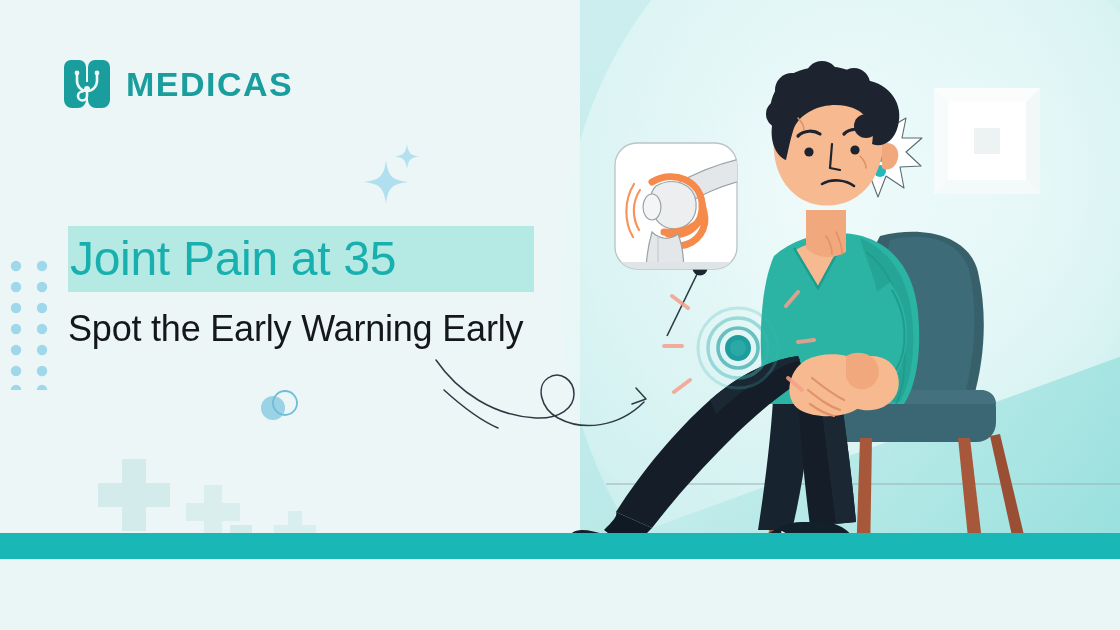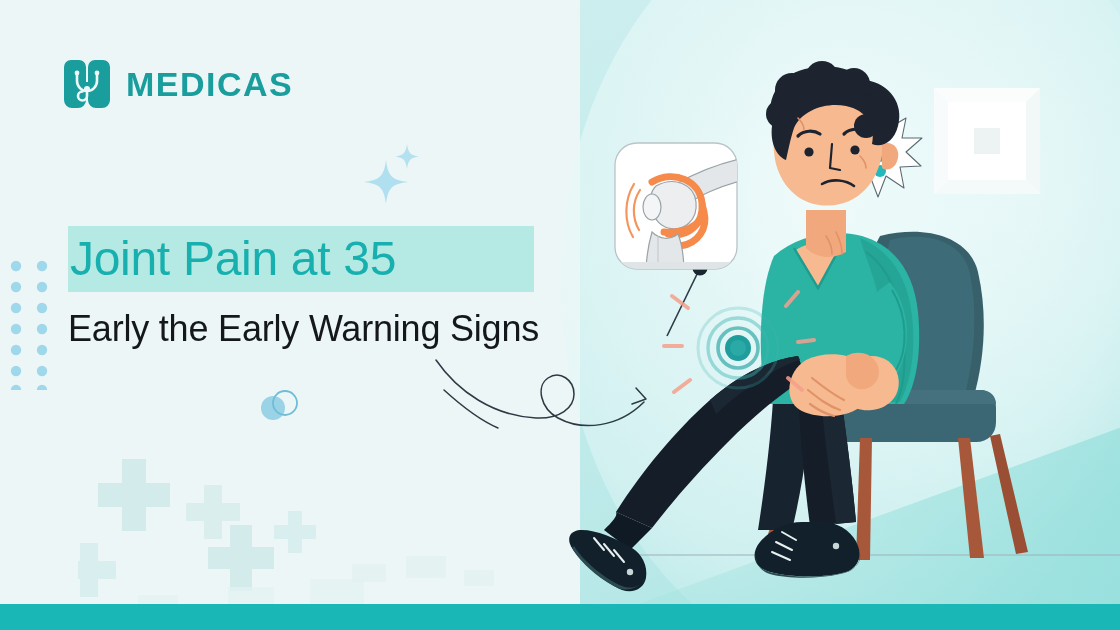--- a/index.html
+++ b/index.html
@@ -1,21 +1,21 @@
 <!DOCTYPE html>
 <html><head>
 <meta charset="utf-8">
 <style>
   html,body{margin:0;padding:0;}
   body{
     width:1120px;height:630px;overflow:hidden;
     font-family:"Liberation Sans", sans-serif;
     background:#eaf5f5;
   }
-  #stage{position:relative;width:1120px;height:630px;overflow:hidden;}
+  #stage{position:relative;width:1120px;height:559px;overflow:hidden;}
 
   
   .bg-base{position:absolute;inset:0;background:#edf6f6;}
   .bg-right{
     position:absolute;right:0;top:0;width:540px;height:610px;
     background:linear-gradient(160deg,#cdeeee 0%,#bfeaea 55%,#aee6e4 100%);
   }
   .bg-right-soft{
     position:absolute;right:0;top:0;width:560px;height:610px;
     background:radial-gradient(ellipse 420px 500px at 78% 30%, rgba(236,250,250,.85) 0%, rgba(236,250,250,0) 70%);
@@ -171,21 +171,21 @@
         <circle cx="25" cy="31" r="3" fill="#eef7f7"></circle>
       </svg>
     </span>
     <span class="logo-word">MEDICAS</span>
   </div>
 
   <div class="headline-wrap">
     <div class="headline-hl"></div>
     <div class="headline">Joint Pain at 35</div>
   </div>
-  <div class="subhead">Early the Early Warning Signs</div>
+  <div class="subhead">Spot the Early Warning Early</div>
 
   <div class="illus">
 
     <div class="frame">
       <svg width="106" height="106" viewBox="0 0 106 106">
         <rect x="0" y="0" width="106" height="106" fill="#ffffff"></rect>
         <path d="M0 0 L106 0 L92 14 L14 14 Z" fill="#fbfdfd"></path>
         <path d="M106 0 L106 106 L92 92 L92 14 Z" fill="#f2f7f7"></path>
         <path d="M0 106 L0 0 L14 14 L14 92 Z" fill="#f7fbfb"></path>
         <path d="M0 106 L14 92 L92 92 L106 106 Z" fill="#f4f9f9"></path>

